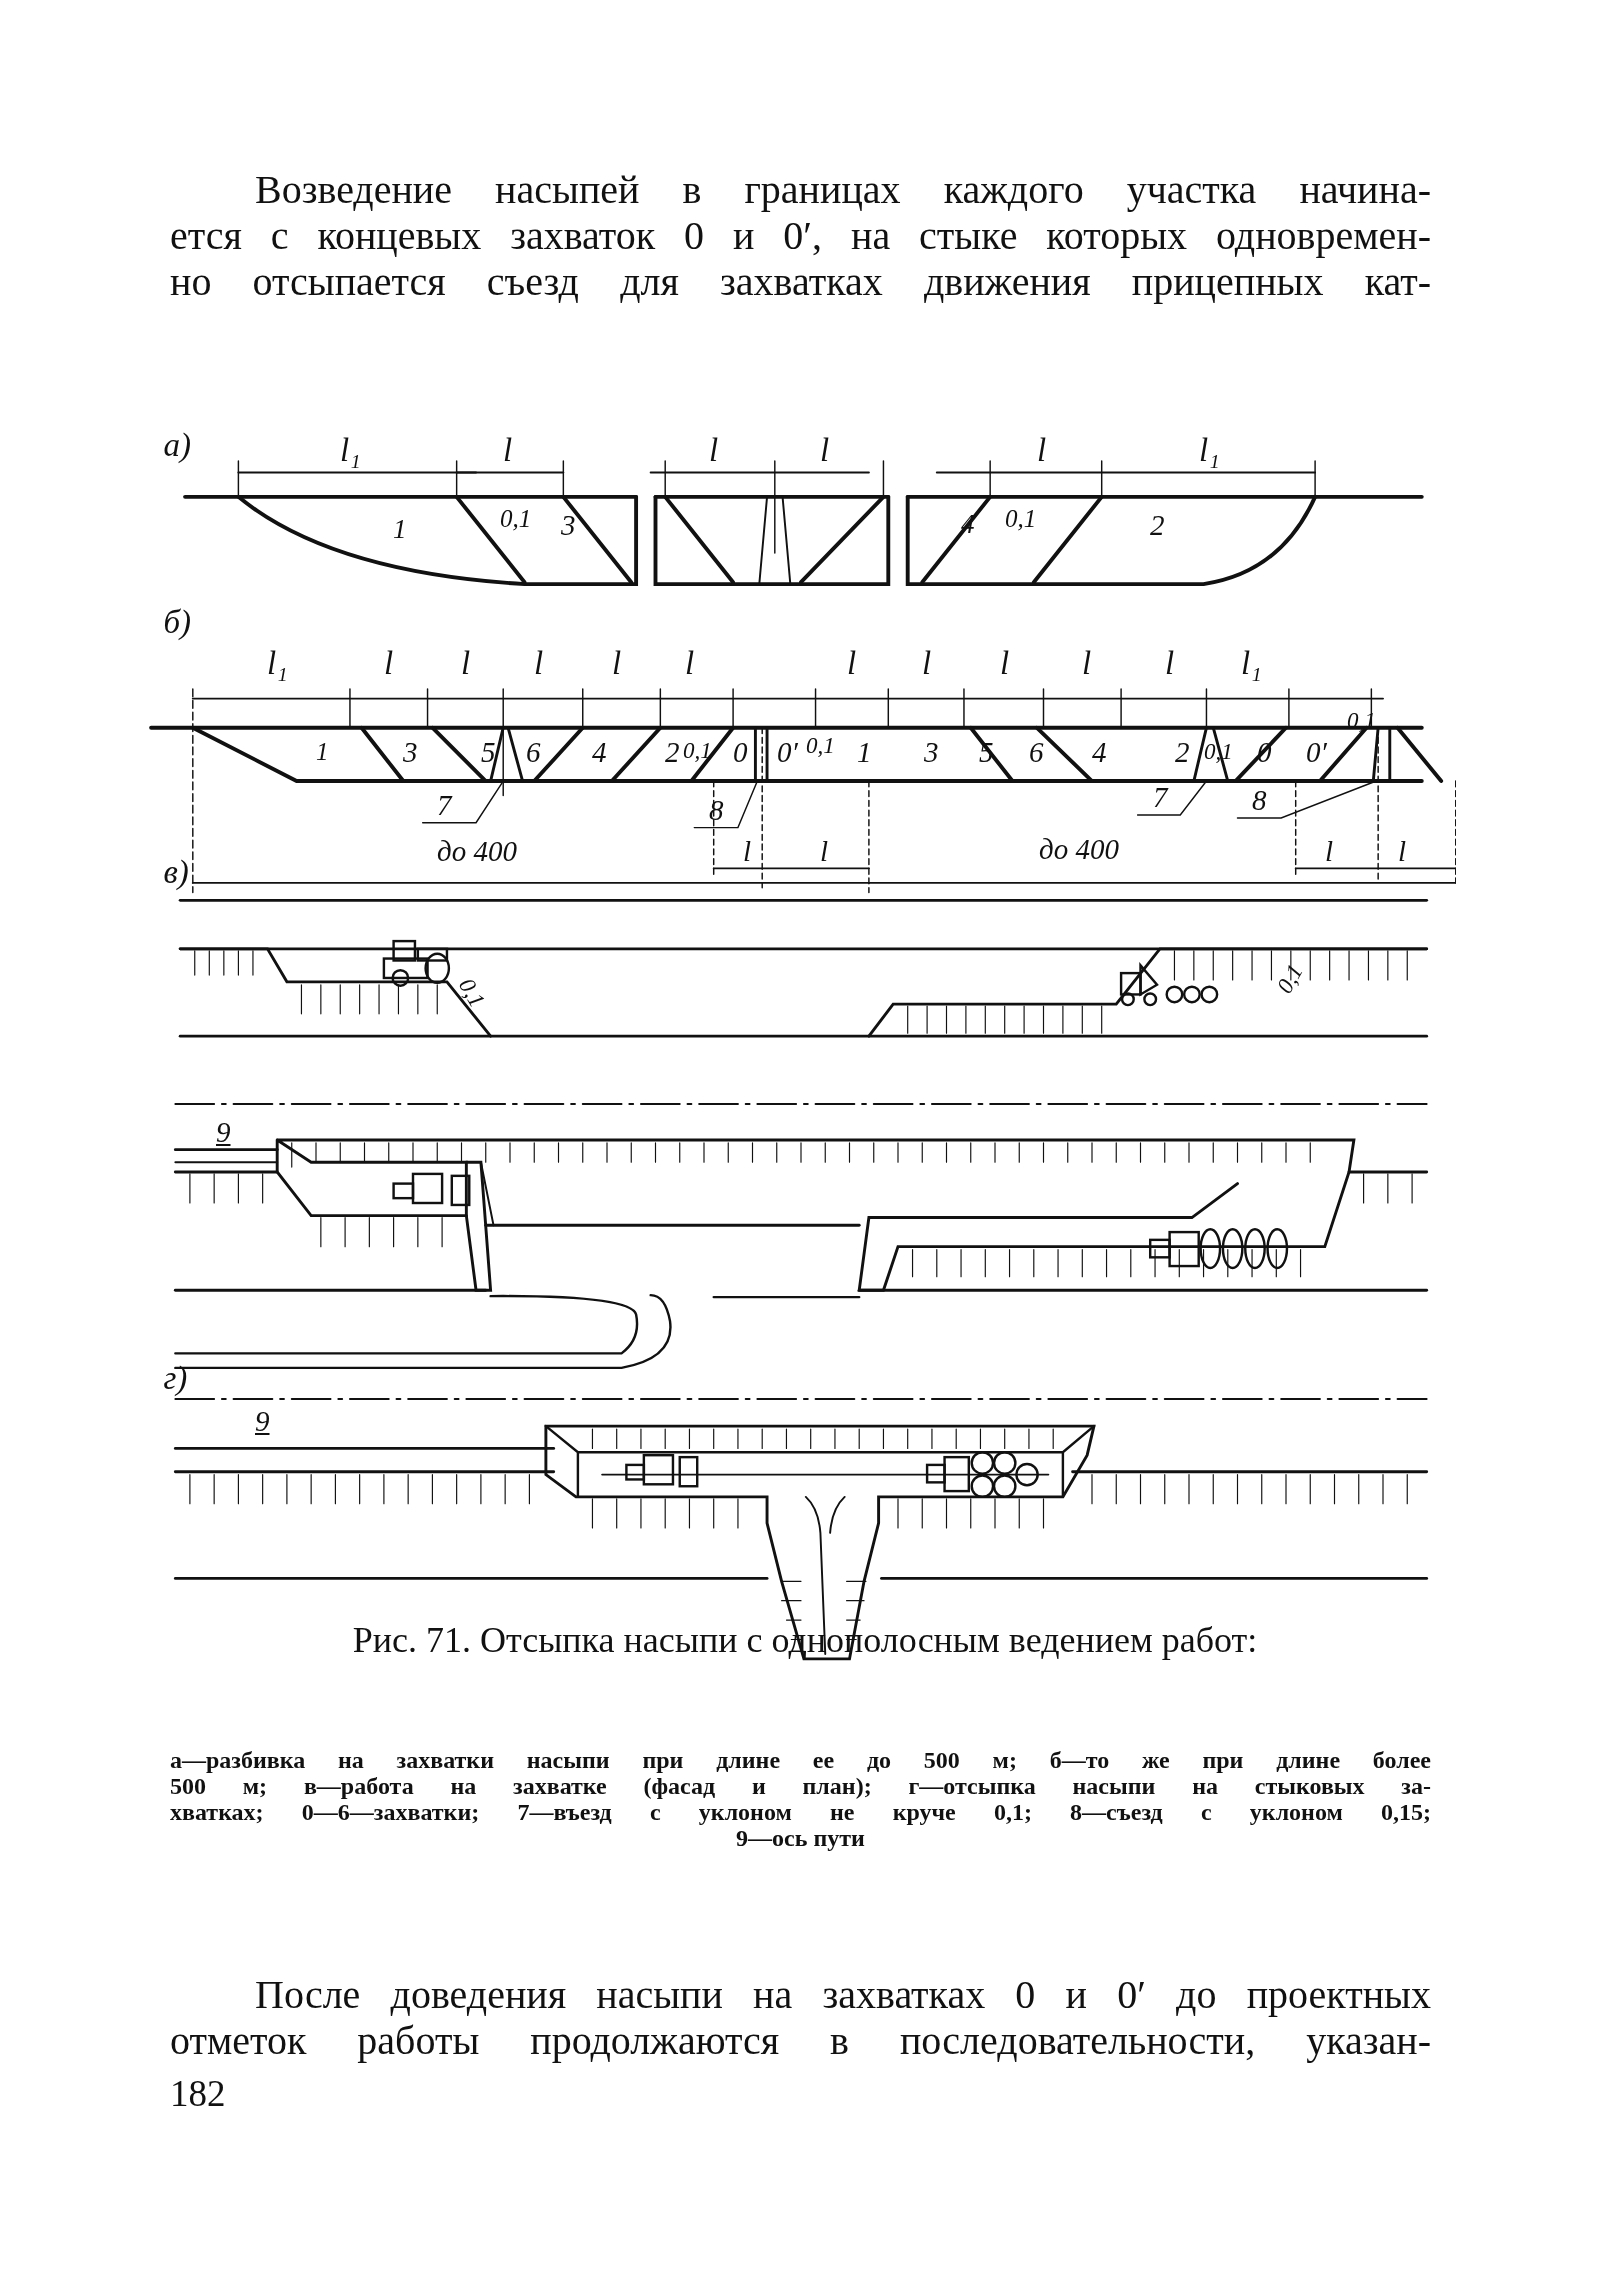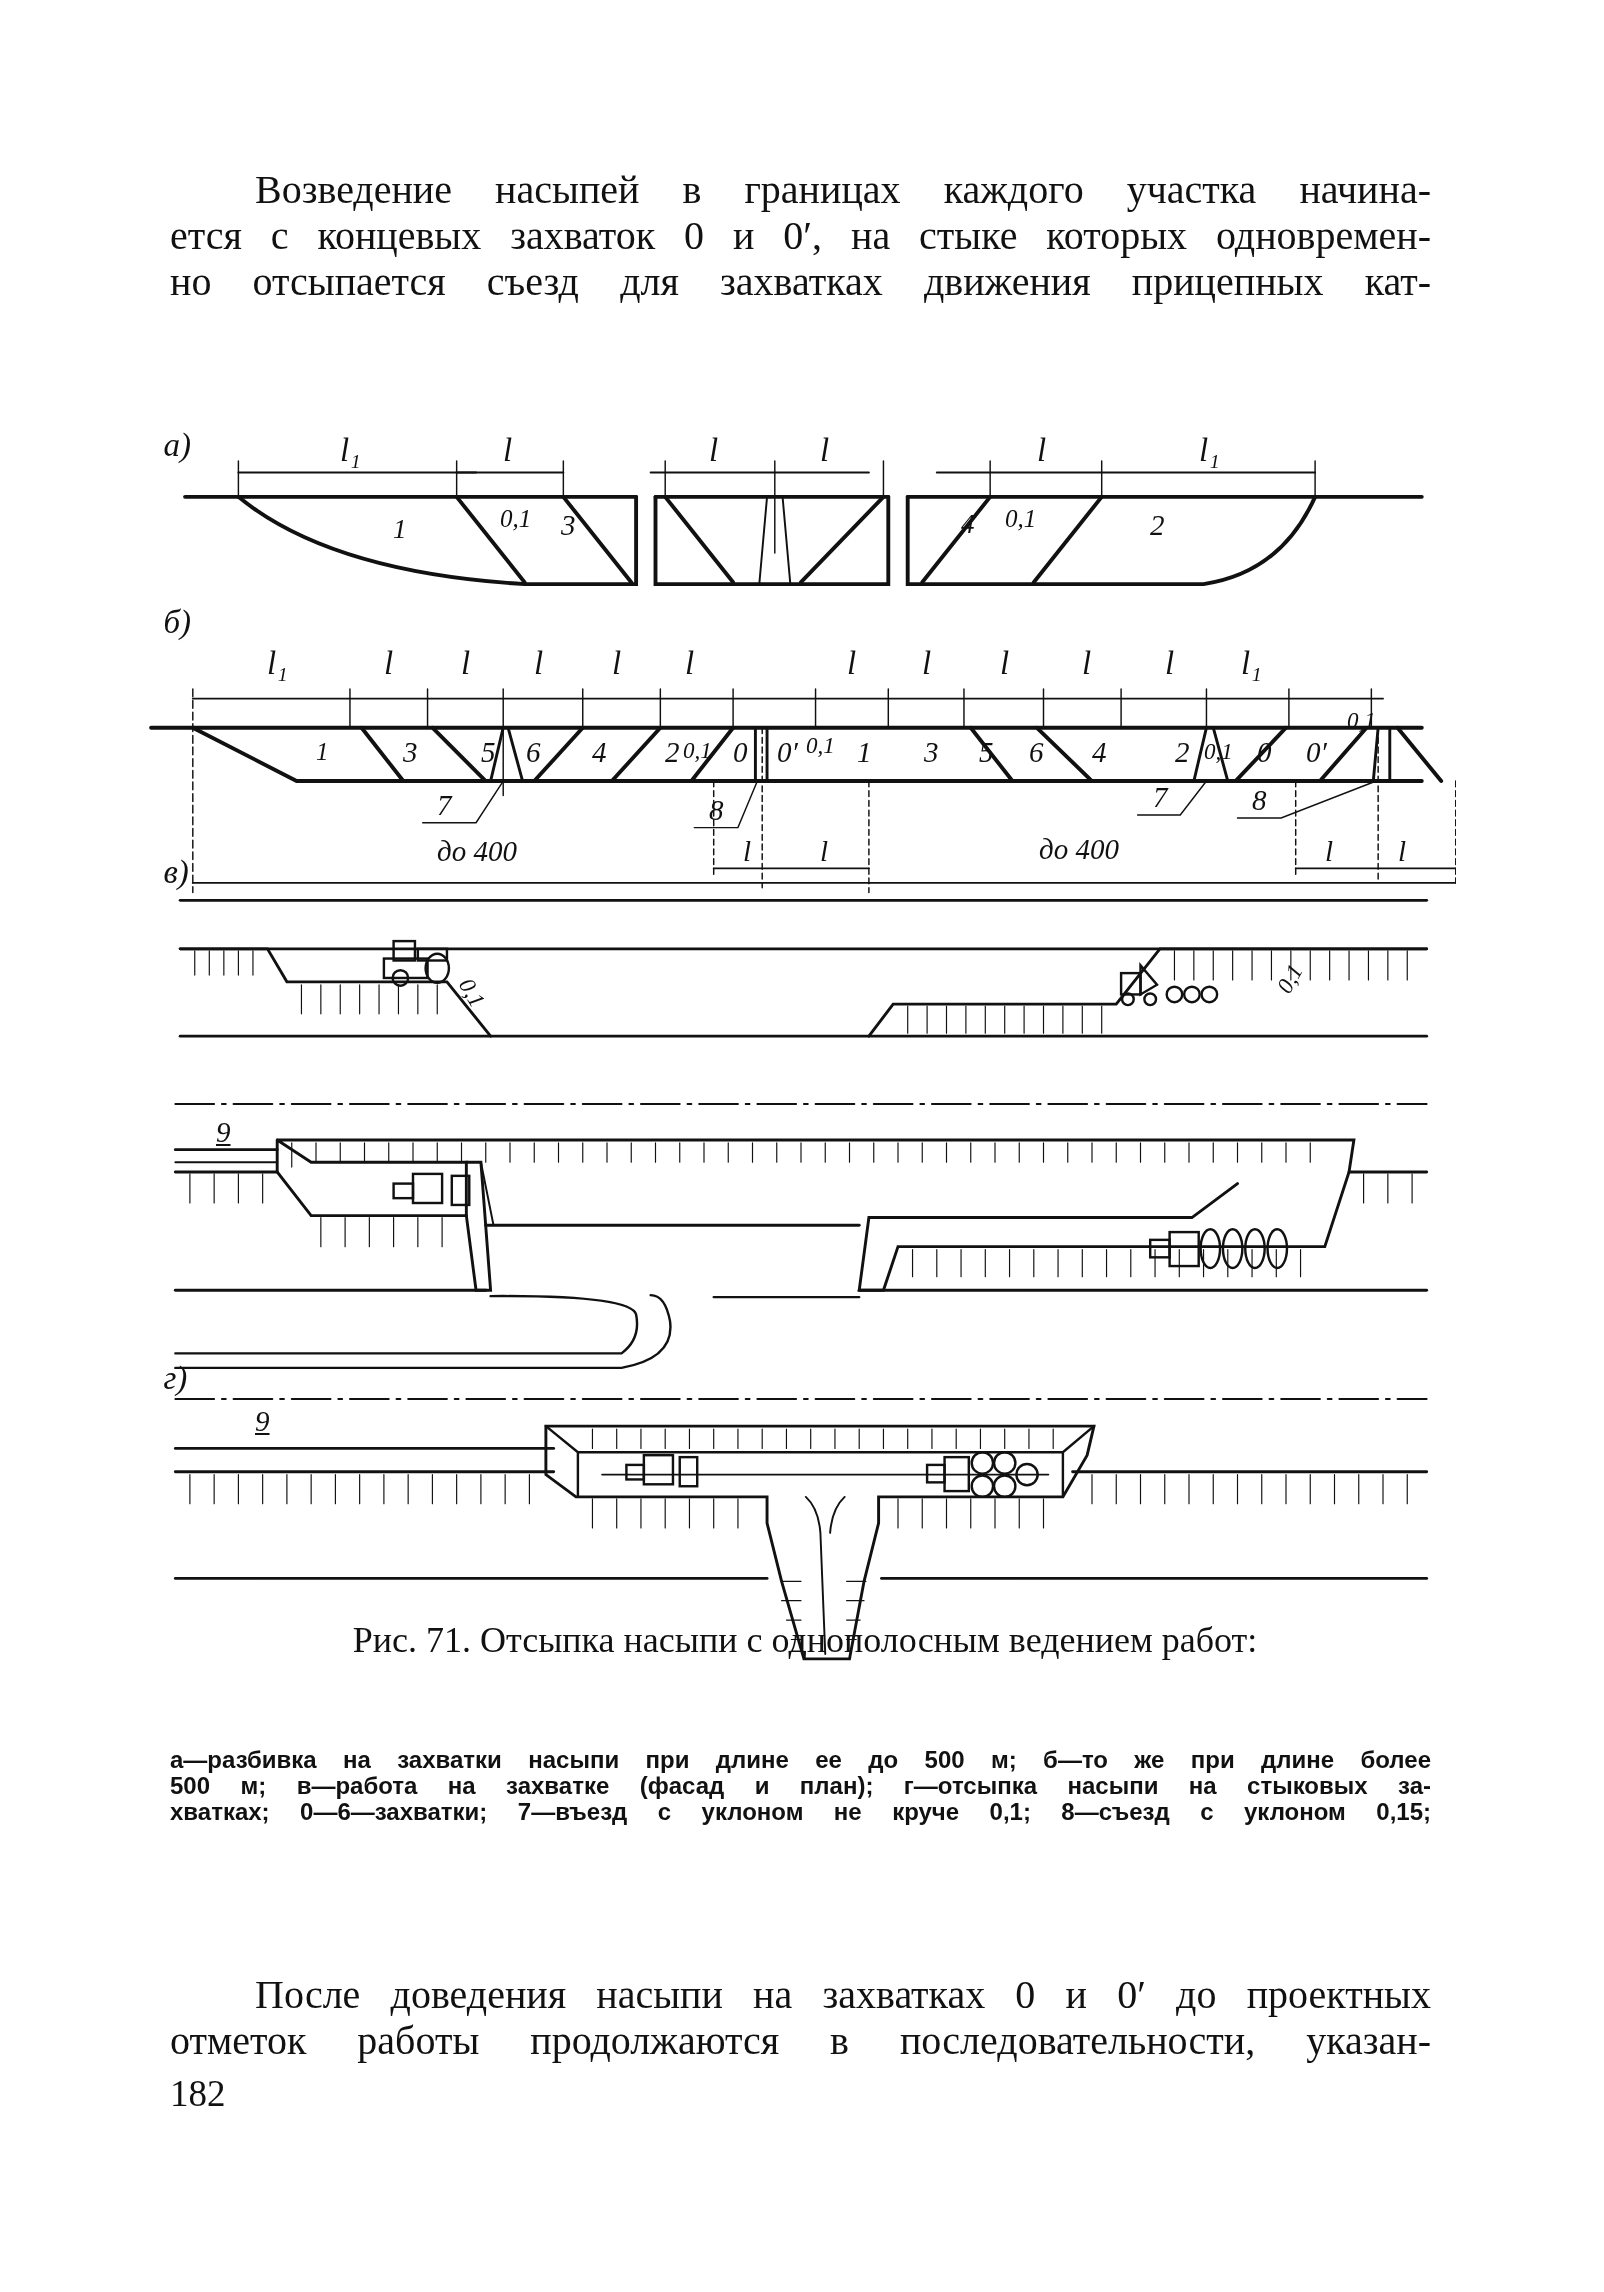--- a/index.html
+++ b/index.html
@@ -8,21 +8,21 @@
   .para { position:absolute; left:170px; width:1261px; font-size:40px; line-height:46px;
           text-align:justify; font-family:"Liberation Serif","DejaVu Serif",serif; }
   .para .line { display:block; text-align:justify; text-align-last:justify; white-space:nowrap; }
   .para .line.last { text-align-last:left; }
   .para .ind { padding-left:85px; }
   .fig { position:absolute; left:146px; top:427px; width:1310px; height:1261px; }
   .fig svg { position:absolute; left:0; top:0; }
   .caption-title { position:absolute; left:320px; top:1619px; width:970px; font-size:36px;
                    text-align:center; }
   .caption-body { position:absolute; left:170px; top:1747px; width:1261px; font-size:24px; line-height:26px;
-                  font-weight:bold; font-family:Liberation Sans, sans-serif; }
+                  font-weight:bold; font-family:Liberation Serif, serif; }
   .caption-body .line { display:block; white-space:nowrap; text-align:justify; text-align-last:justify; }
   .caption-body .line.center { text-align:center; text-align-last:center; }
   .page-num { position:absolute; left:170px; top:2072px; font-size:37px; }
   .lbl { position:absolute; font-style:italic; font-size:33px; font-family:"Liberation Serif",serif; }
 </style>
 </head>
 <body>
 
 <div class="para" style="top:167px;">
   <span class="line ind">Возведение насыпей в границах каждого участка начина-</span>
@@ -301,20 +301,21 @@
   <span class="lbl" style="left:70px; top:689px; font-size:29px; text-decoration:underline;">9</span>
 
   <span class="lbl" style="left:109px; top:978px; font-size:29px; text-decoration:underline;">9</span>
 </div>
 
 <div class="caption-title">Рис. 71. Отсыпка насыпи с однополосным ведением работ:</div>
 <div class="caption-body">
   <span class="line">а—разбивка на захватки насыпи при длине ее до 500 м; б—то же при длине более</span>
   <span class="line">500 м; в—работа на захватке (фасад и план); г—отсыпка насыпи на стыковых за-</span>
   <span class="line">хватках; 0—6—захватки; 7—въезд с уклоном не круче 0,1; 8—съезд с уклоном 0,15;</span>
+  <span class="line center">9—ось пути</span>
 </div>
 
 <div class="para" style="top:1972px;">
   <span class="line ind">После доведения насыпи на захватках 0 и 0′ до проектных</span>
   <span class="line">отметок работы продолжаются в последовательности, указан-</span>
 </div>
 
 <div class="page-num">182</div>
 
 

